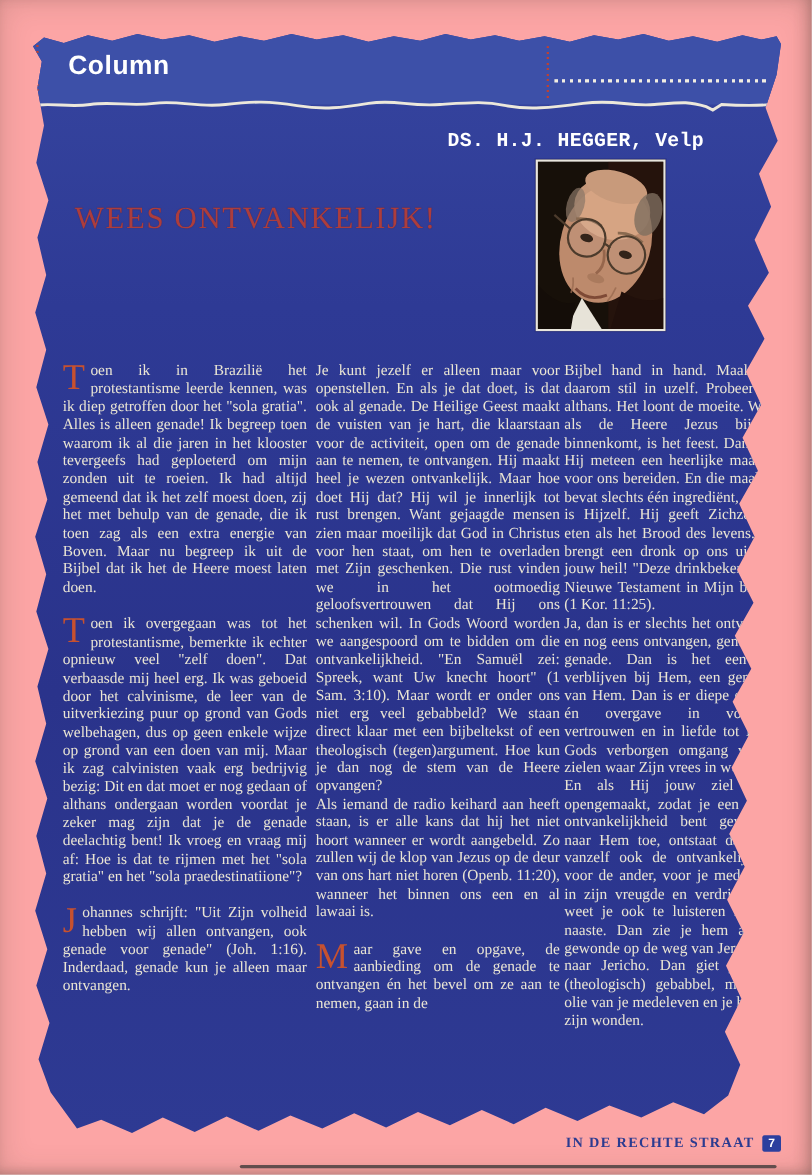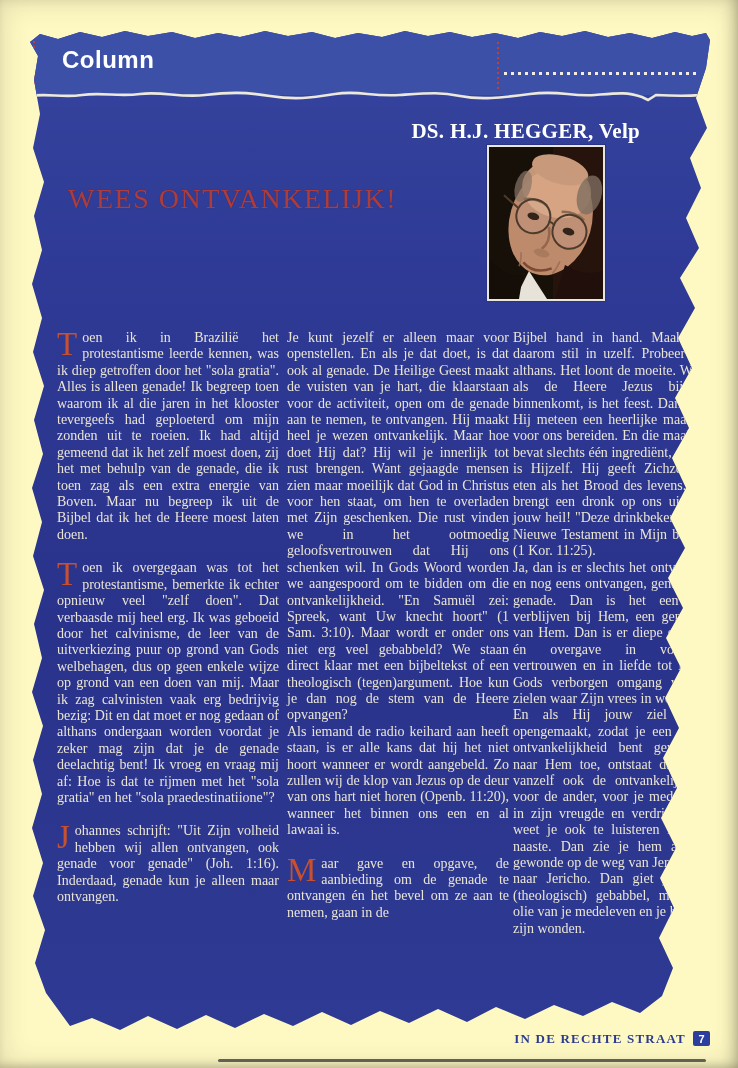--- a/index.html
+++ b/index.html
@@ -1,18 +1,18 @@
 <!DOCTYPE html>
 <html lang="nl"><head>
 <meta charset="utf-8">
 <style>
   html,body{margin:0;padding:0;background:#ffffff;}
   .page{
     position:relative;width:738px;height:1068px;overflow:hidden;
-    background:#fef9c3;
+    background:#fca5a5;
     box-shadow:inset 0 0 28px rgba(60,55,40,.18), inset -9px 0 14px -6px rgba(60,55,45,.3), inset 0 -6px 10px -4px rgba(60,55,45,.22);
     font-family:"Liberation Serif", serif;
   }
   
   .torn-block{
     position:absolute;left:30px;top:28px;width:680px;height:1002px;
     background:linear-gradient(180deg,#36459f 0%,#2e3a95 25%,#2a338b 60%,#2e3a93 100%);
     clip-path:polygon(0px 14px,10px 6px,28px 11px,50px 4px,72px 9px,95px 3px,118px 8px,142px 4px,165px 10px,188px 5px,210px 9px,235px 3px,258px 8px,282px 4px,305px 10px,328px 5px,352px 9px,375px 3px,398px 8px,420px 4px,442px 9px,465px 5px,488px 10px,510px 4px,532px 8px,555px 3px,578px 9px,600px 5px,622px 10px,645px 4px,662px 8px,676px 5px,680px 12px,676px 40px,666px 70px,677px 100px,660px 130px,671px 160px,656px 190px,669px 220px,650px 250px,665px 280px,648px 310px,662px 340px,645px 370px,659px 400px,642px 430px,656px 460px,640px 490px,655px 520px,638px 550px,653px 580px,636px 610px,651px 640px,635px 670px,649px 700px,633px 730px,647px 760px,631px 790px,646px 820px,630px 850px,644px 880px,629px 910px,643px 940px,632px 968px,610px 985px,582px 974px,553px 988px,524px 977px,495px 991px,466px 979px,437px 994px,408px 981px,379px 995px,350px 983px,321px 997px,292px 984px,263px 998px,234px 986px,205px 1000px,176px 987px,147px 1001px,118px 988px,90px 1002px,62px 990px,40px 998px,16px 965px,5px 935px,15px 902px,3px 868px,13px 835px,2px 800px,12px 766px,3px 732px,13px 698px,2px 664px,12px 630px,4px 596px,14px 562px,3px 528px,12px 494px,2px 460px,13px 426px,4px 392px,14px 358px,3px 324px,12px 290px,2px 256px,12px 222px,4px 188px,14px 154px,3px 120px,10px 86px,4px 52px,8px 28px);
   }
   .header-band{position:absolute;left:0;top:0;width:100%;height:67px;background:#3d50a8;}
@@ -26,21 +26,21 @@
     background-image:repeating-linear-gradient(to bottom,#c2402e 0 2px,rgba(0,0,0,0) 2px 5px);
   }
   .red-rule-left{left:3px;top:8px;height:70px;}
   .red-rule-mid{left:467px;top:14px;height:48px;}
   .white-dotted-h{
     position:absolute;left:474px;top:44px;width:194px;height:3px;
     background-image:repeating-linear-gradient(to right,#f2eee2 0 3px,rgba(0,0,0,0) 3px 7px);
   }
   .byline{
     position:absolute;right:70px;top:91px;
-    font-family:Liberation Serif, serif;font-weight:bold;font-size:21px;color:#ffffff;letter-spacing:.3px;
+    font-family:Liberation Mono, monospace;font-weight:bold;font-size:18px;color:#ffffff;letter-spacing:.3px;
   }
   .portrait{
     position:absolute;left:457px;top:117px;width:114px;height:152px;
     border:2px solid #e9e6dd;box-shadow:0 0 0 1px #2a3388;background:#181010;
   }
   .portrait svg{display:block;}
   .article-title{
     position:absolute;left:38px;top:155px;width:420px;
     font-family:"Liberation Serif", serif;font-size:28px;font-weight:400;color:#ac3d3d;
     letter-spacing:1.5px;text-shadow:0 0 1px rgba(90,20,25,.55);white-space:nowrap;
@@ -52,21 +52,21 @@
   .col-1{left:27px;width:222px;}
   .col-2{left:257px;width:222px;}
   .col-3{left:483px;width:196px;}
   .para{margin:0;}
   .para.spaced{margin-top:17px;}
   .dropcap{
     float:left;font-size:33px;line-height:27px;padding:1px 5px 0 0;
     color:#c7512f;font-family:"Liberation Serif", serif;
   }
   .footer{
-    position:absolute;top:1031px;right:28px;display:flex;align-items:flex-start;gap:7px;
+    position:absolute;top:1031px;right:28px;display:flex;align-items:flex-end;gap:7px;
   }
   .magazine-name{
     font-family:"Liberation Serif", serif;font-weight:bold;font-size:13px;color:#2c3b90;letter-spacing:1.2px;
   }
   .page-badge{
     width:17px;height:15px;background:#2c3f9e;border-radius:2px;
     display:flex;align-items:center;justify-content:center;
     font-family:"Liberation Sans", sans-serif;font-weight:bold;font-size:11px;color:#fff;
   }
   .scan-line{

